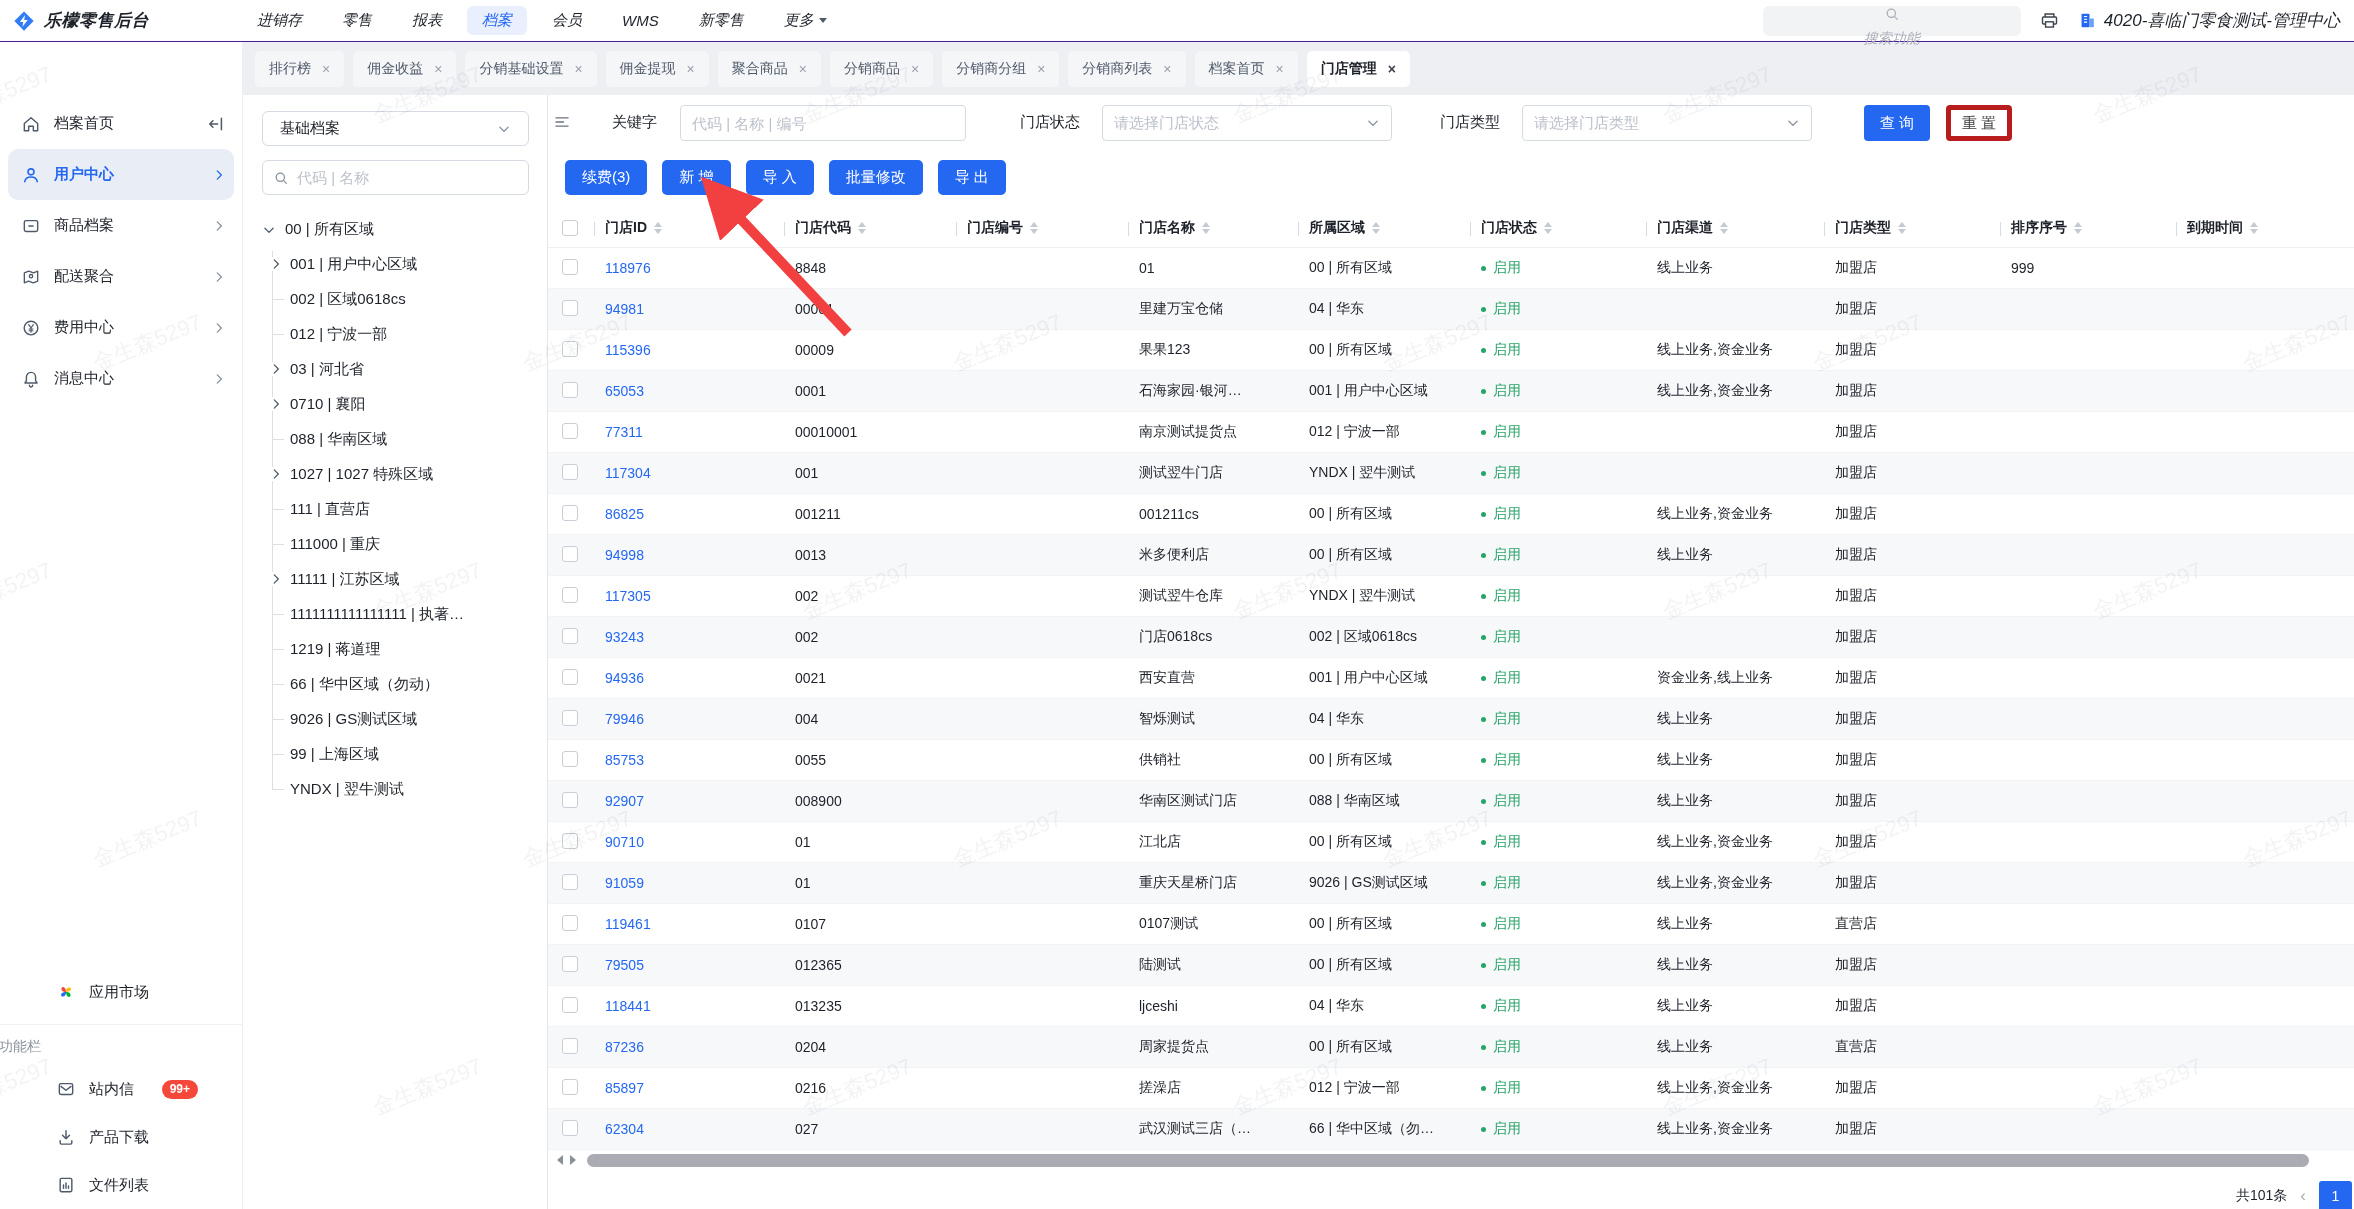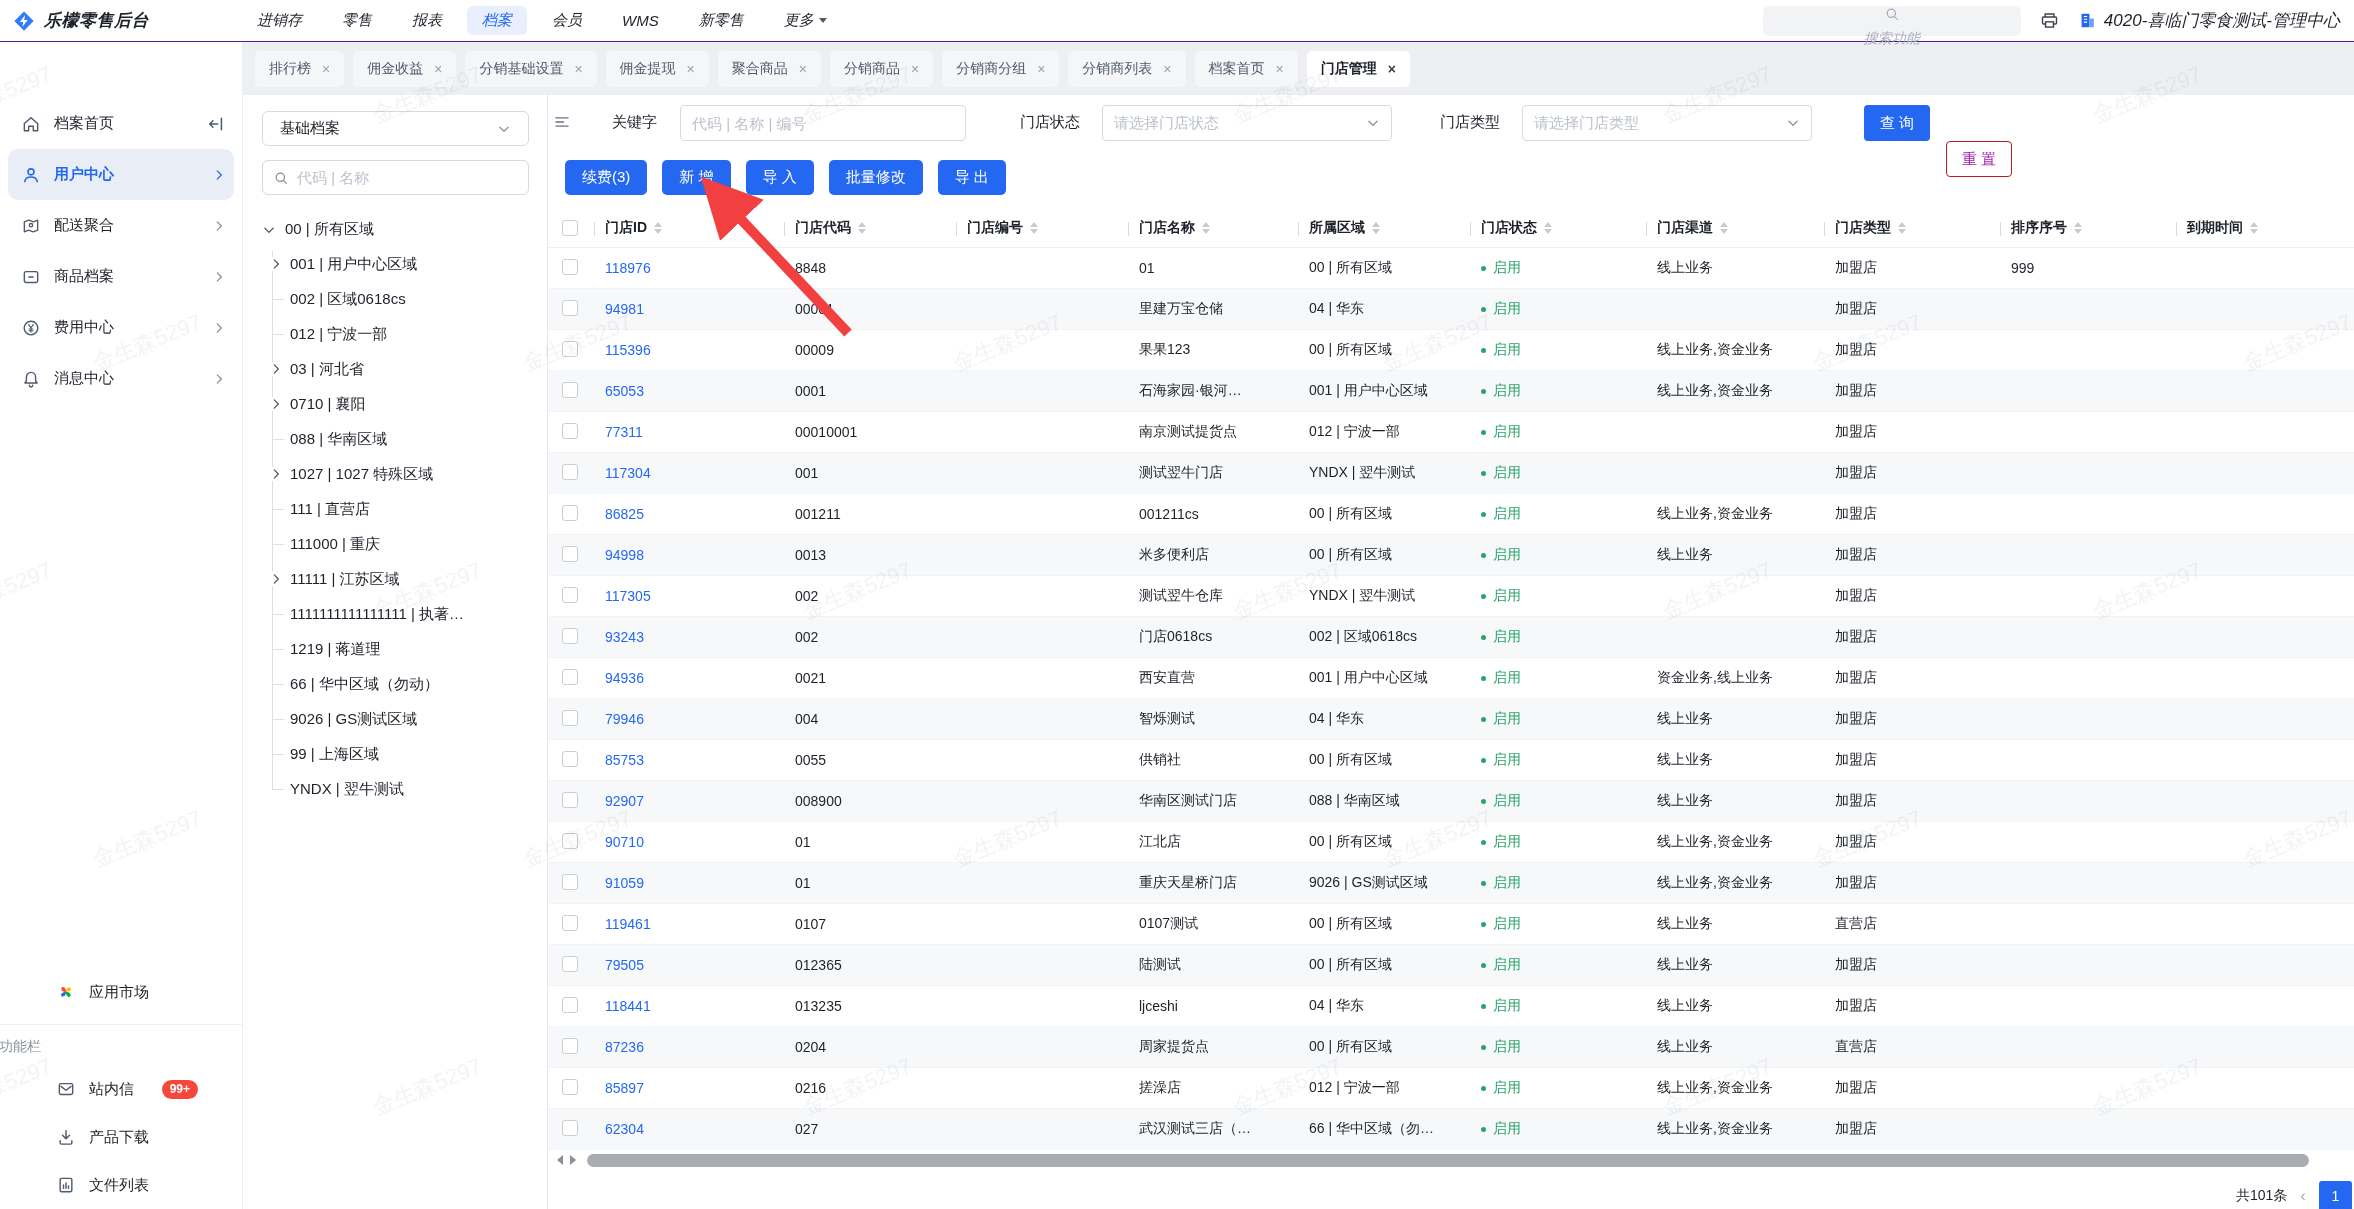--- a/index.html
+++ b/index.html
@@ -68,21 +68,21 @@
   .main { position:absolute; top:95px; left:548px; right:0; bottom:0; background:#fff; }
   .filter-row { position:absolute; top:0; left:0; right:0; height:55px; }
   .f-toggle { position:absolute; left:5px; top:18px; color:#6b7280; }
   .f-toggle svg { width:18px; height:18px; }
   .f-label { position:absolute; top:18px; font-size:15px; color:#1d2129; white-space:nowrap; }
   .inp { position:absolute; top:10px; height:36px; border:1px solid #d6dae1; border-radius:4px; font-size:15px; padding:0 11px; background:#fff; }
   input.inp { font-family:inherit; outline:none; color:#1d2129; }
   .f-select { display:flex; align-items:center; justify-content:space-between; color:#bcc1cb; cursor:pointer; }
   .btn { position:absolute; top:10px; height:36px; width:66px; border-radius:4px; font-size:15px; display:flex; align-items:center; justify-content:center; cursor:pointer; }
   .btn-primary { background:#2468f2; color:#fff; }
-  .btn-plain { background:#fff; border:1px solid #b91c1c; color:#a21caf;margin-top:36px; }
+  .btn-plain { background:#fff; border:5px solid #b91c1c; color:#404040; }
 
   .action-row { position:absolute; top:55px; left:0; right:0; height:55px; display:flex; align-items:center; gap:15px; padding-left:17px; }
   .action-btn { height:35px; padding:0 17px; background:#2468f2; color:#fff; border-radius:5px; font-size:15px; display:flex; align-items:center; cursor:pointer; white-space:nowrap; }
 
   
   .table { position:absolute; top:114px; left:0; right:0; }
   .thead, .tr { display:grid; grid-template-columns:46px 190px 172px 172px 170px 172px 176px 178px 176px 176px auto; align-items:center; }
   .thead { height:39px; border-bottom:1px solid #eef0f3; background:#fff; }
   .th { position:relative; display:flex; align-items:center; gap:7px; font-weight:bold; font-size:14px; height:100%; padding-left:11px; white-space:nowrap; }
   .th::before { content:''; position:absolute; left:0; top:13px; height:14px; width:1px; background:#d8dbe1; }
@@ -209,39 +209,39 @@
       <span>用户中心</span>
       <span class="icon chev">
         <svg viewBox="0 0 24 24" width="14" height="14">
           <path d="M9 5l7 7-7 7" fill="none" stroke="currentColor" stroke-width="2.2" stroke-linecap="round" stroke-linejoin="round"></path>
         </svg>
       </span>
     </div>
     <div class="side-item">
       <span class="icon">
         <svg viewBox="0 0 24 24">
-          <path d="M4 7l5.3-2L15 7l5-2v12l-5.3 2L9 17l-5 2z" fill="none" stroke="currentColor" stroke-width="1.6" stroke-linejoin="round"></path>
-          <circle cx="12" cy="11" r="2" fill="none" stroke="currentColor" stroke-width="1.6"></circle>
-        </svg>
-      </span>
-      <span>配送聚合</span>
+          <rect x="4" y="5.5" width="16" height="13" rx="2" fill="none" stroke="currentColor" stroke-width="1.7"></rect>
+          <path d="M9.5 12h5" stroke="currentColor" stroke-width="1.7" stroke-linecap="round"></path>
+        </svg>
+      </span>
+      <span>商品档案</span>
       <span class="icon chev">
         <svg viewBox="0 0 24 24" width="14" height="14">
           <path d="M9 5l7 7-7 7" fill="none" stroke="currentColor" stroke-width="2.2" stroke-linecap="round" stroke-linejoin="round"></path>
         </svg>
       </span>
     </div>
     <div class="side-item">
       <span class="icon">
         <svg viewBox="0 0 24 24">
-          <rect x="4" y="5.5" width="16" height="13" rx="2" fill="none" stroke="currentColor" stroke-width="1.7"></rect>
-          <path d="M9.5 12h5" stroke="currentColor" stroke-width="1.7" stroke-linecap="round"></path>
-        </svg>
-      </span>
-      <span>商品档案</span>
+          <path d="M4 7l5.3-2L15 7l5-2v12l-5.3 2L9 17l-5 2z" fill="none" stroke="currentColor" stroke-width="1.6" stroke-linejoin="round"></path>
+          <circle cx="12" cy="11" r="2" fill="none" stroke="currentColor" stroke-width="1.6"></circle>
+        </svg>
+      </span>
+      <span>配送聚合</span>
       <span class="icon chev">
         <svg viewBox="0 0 24 24" width="14" height="14">
           <path d="M9 5l7 7-7 7" fill="none" stroke="currentColor" stroke-width="2.2" stroke-linecap="round" stroke-linejoin="round"></path>
         </svg>
       </span>
     </div>
     <div class="side-item">
       <span class="icon">
         <svg viewBox="0 0 24 24">
           <circle cx="12" cy="12" r="8.2" fill="none" stroke="currentColor" stroke-width="1.7"></circle>

